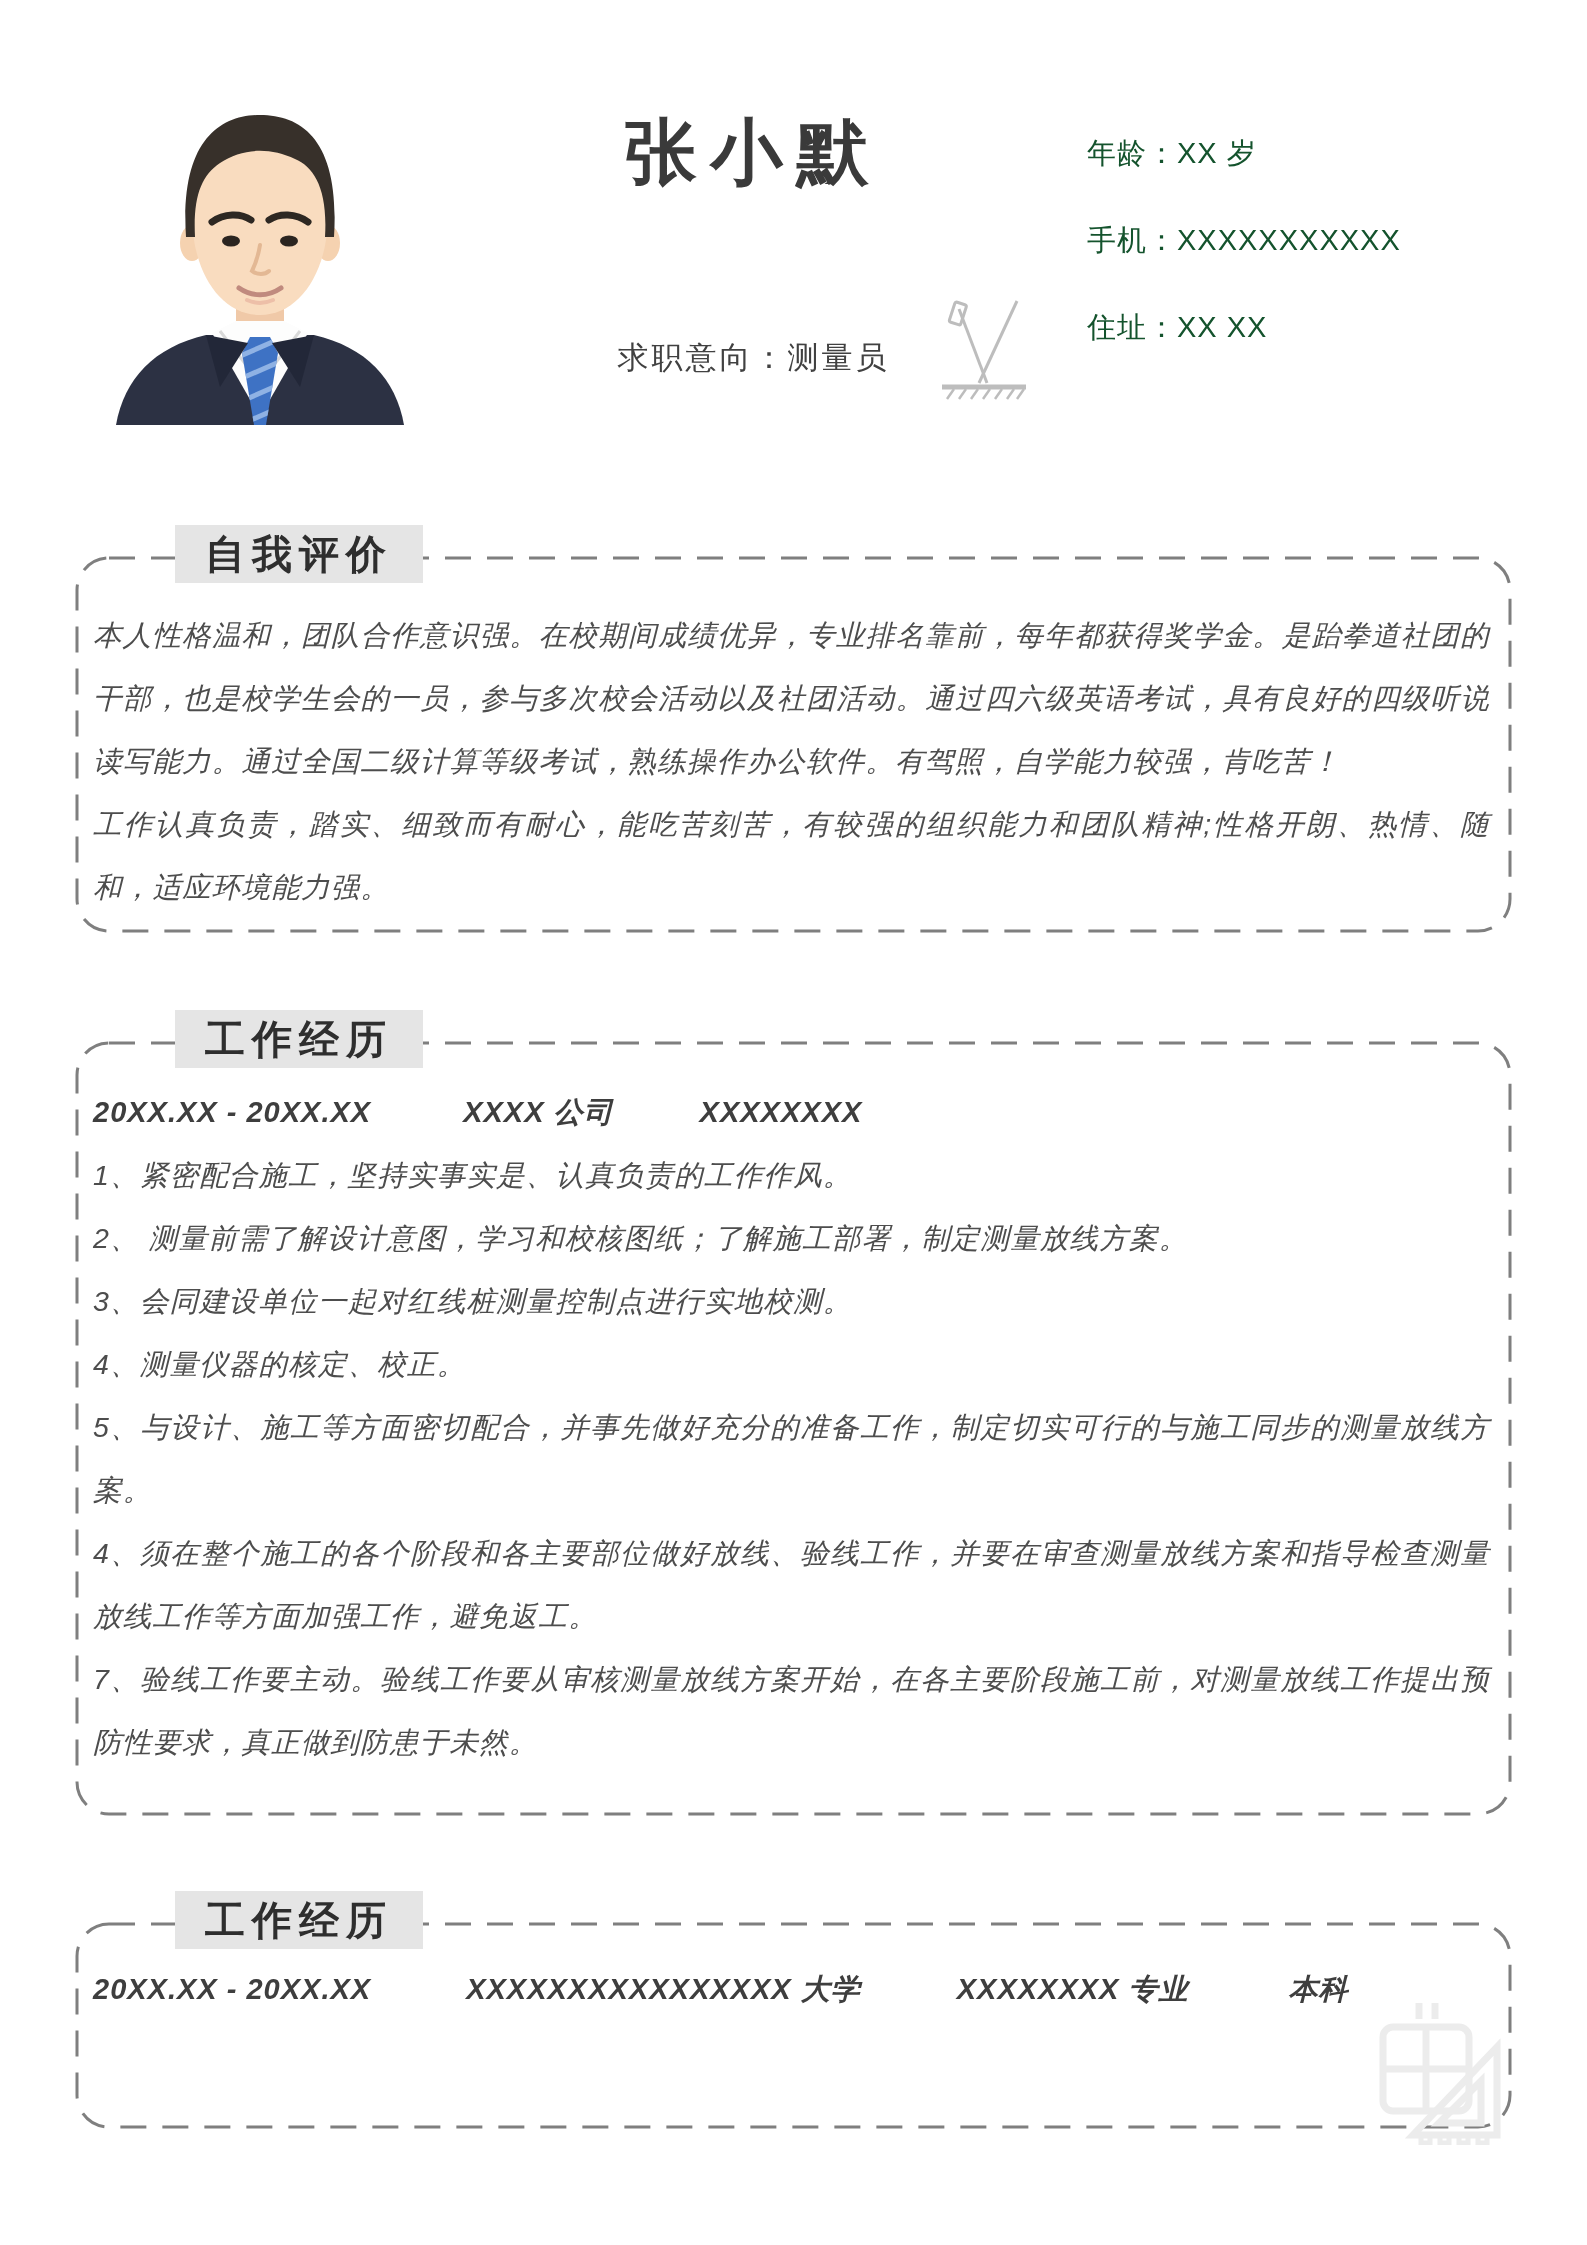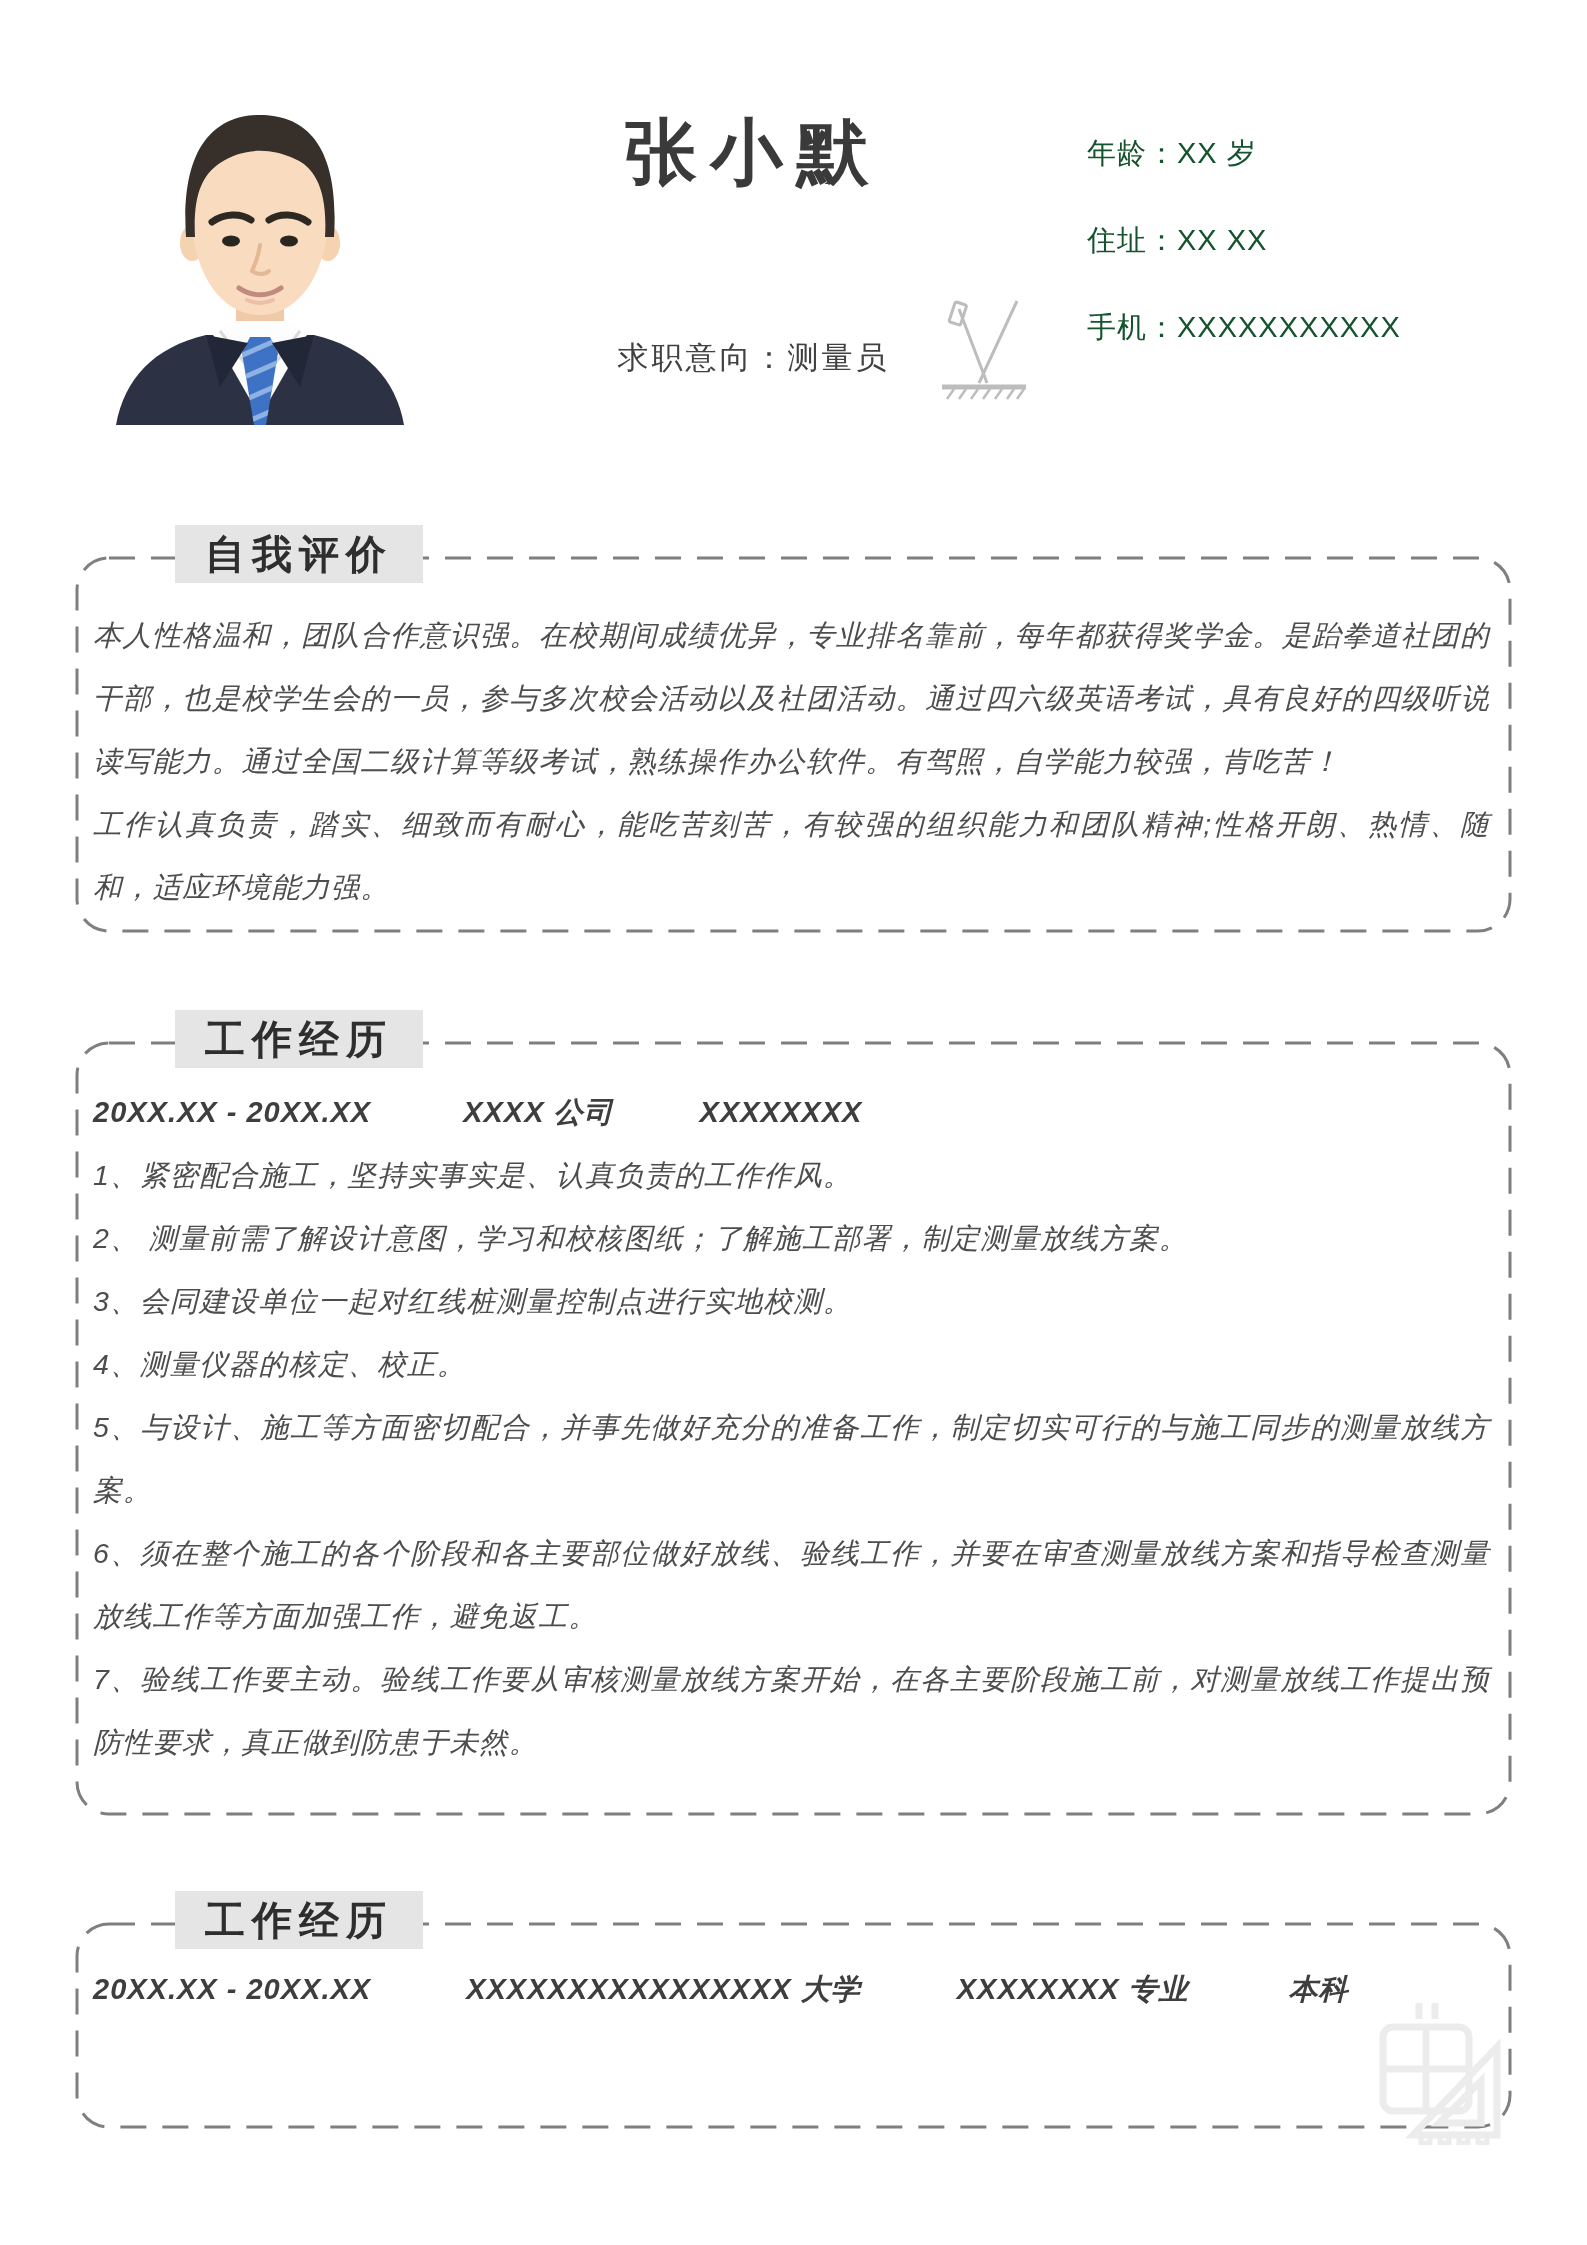--- a/index.html
+++ b/index.html
@@ -131,22 +131,22 @@
             <line x1="72" y1="92" x2="65" y2="102"></line>
             <line x1="84" y1="92" x2="77" y2="102"></line>
             <line x1="94" y1="92" x2="87" y2="102"></line>
           </g>
         </svg>
       </span>
     </div>
 
     <div class="contact">
       <div class="contact-row"><span>年龄：</span><span>XX 岁</span></div>
+      <div class="contact-row"><span>手机：</span><span>XXXXXXXXXXX</span></div>
       <div class="contact-row"><span>住址：</span><span>XX XX</span></div>
-      <div class="contact-row"><span>手机：</span><span>XXXXXXXXXXX</span></div>
     </div>
   </header>
 
   <section class="box box-self">
     <svg class="dash-border">
       <rect x="2" y="2" rx="32" style="width:calc(100% - 4px);height:calc(100% - 4px);" fill="none" stroke="#7f7f7f" stroke-width="3" stroke-dasharray="26 16"></rect>
     </svg>
     <h2 class="sec-title">自我评价</h2>
     <div class="box-content">
       <p class="para">本人性格温和，团队合作意识强。在校期间成绩优异，专业排名靠前，每年都获得奖学金。是跆拳道社团的干部，也是校学生会的一员，参与多次校会活动以及社团活动。通过四六级英语考试，具有良好的四级听说读写能力。通过全国二级计算等级考试，熟练操作办公软件。有驾照，自学能力较强，肯吃苦！</p>
@@ -163,21 +163,21 @@
       <div class="work-head">
         <span class="work-period">20XX.XX - 20XX.XX</span>
         <span class="work-company">XXXX 公司</span>
         <span class="work-position">XXXXXXXX</span>
       </div>
       <p class="duty">1、紧密配合施工，坚持实事实是、认真负责的工作作风。</p>
       <p class="duty">2、 测量前需了解设计意图，学习和校核图纸；了解施工部署，制定测量放线方案。</p>
       <p class="duty">3、会同建设单位一起对红线桩测量控制点进行实地校测。</p>
       <p class="duty">4、测量仪器的核定、校正。</p>
       <p class="duty">5、与设计、施工等方面密切配合，并事先做好充分的准备工作，制定切实可行的与施工同步的测量放线方案。</p>
-      <p class="duty">6、须在整个施工的各个阶段和各主要部位做好放线、验线工作，并要在审查测量放线方案和指导检查测量放线工作等方面加强工作，避免返工。</p>
+      <p class="duty">4、须在整个施工的各个阶段和各主要部位做好放线、验线工作，并要在审查测量放线方案和指导检查测量放线工作等方面加强工作，避免返工。</p>
       <p class="duty">7、验线工作要主动。验线工作要从审核测量放线方案开始，在各主要阶段施工前，对测量放线工作提出预防性要求，真正做到防患于未然。</p>
     </div>
   </section>
 
   <section class="box box-edu">
     <svg class="dash-border">
       <rect x="2" y="2" rx="32" style="width:calc(100% - 4px);height:calc(100% - 4px);" fill="none" stroke="#7f7f7f" stroke-width="3" stroke-dasharray="26 16"></rect>
     </svg>
     <h2 class="sec-title">工作经历</h2>
     <div class="box-content">

